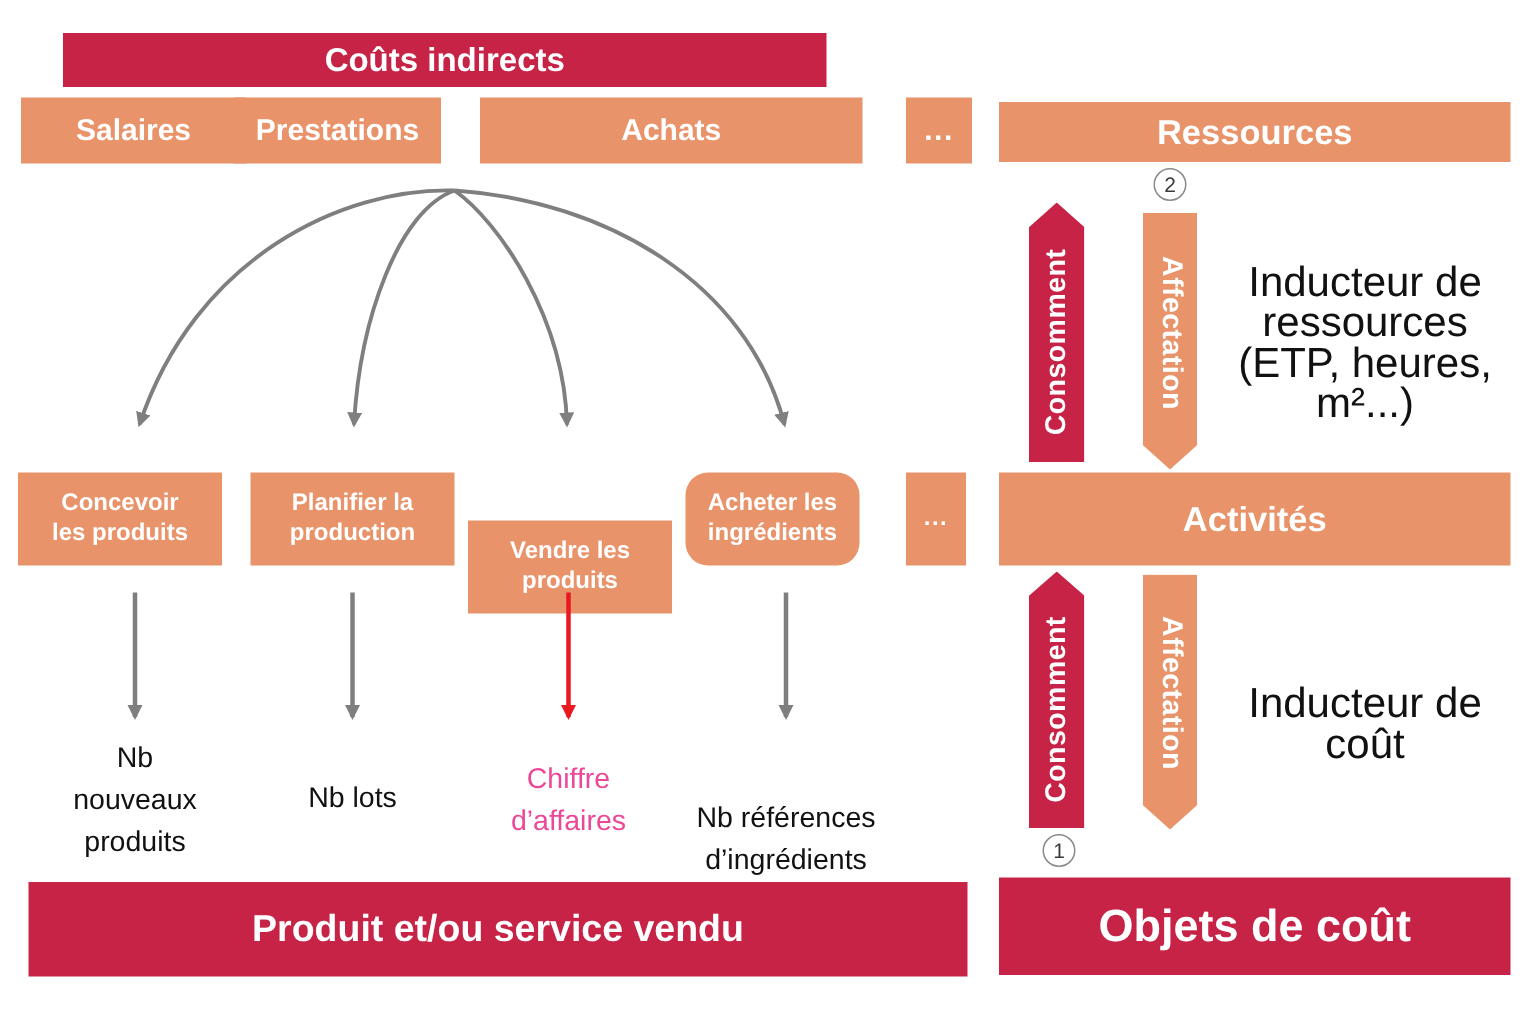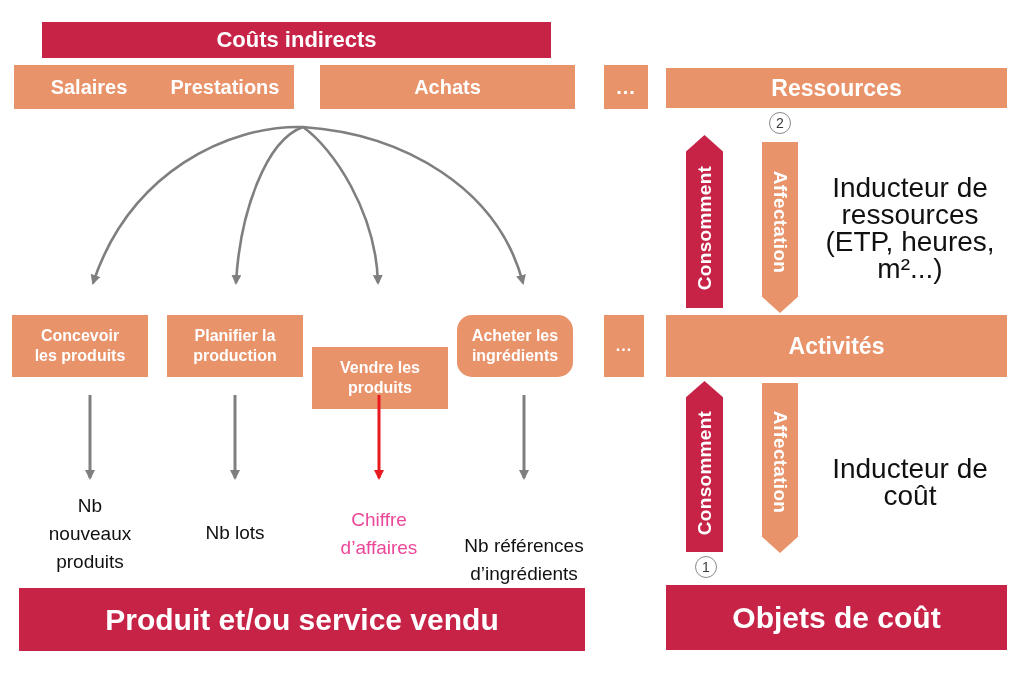--- a/index.html
+++ b/index.html
@@ -6,21 +6,21 @@
   #canvas{
     position:relative;width:1024px;height:680px;background:#ffffff;
     font-family:"Liberation Sans","DejaVu Sans",sans-serif;overflow:hidden;
   }
   .abs{position:absolute;}
   
   .bar{display:flex;align-items:center;justify-content:center;color:#fff;font-weight:700;text-align:center;}
   .crimson{background:#C62347;}
   .orangebg{background:#E8936A;}
   #header-bar{left:14px;top:22px;width:509px;height:36px;font-size:22px;margin-left:28px;}
-  #footer-bar{left:19px;top:588px;width:566px;height:63px;font-size:30px;}
+  #footer-bar{left:19px;top:588px;width:626px;height:63px;font-size:25px;}
   #resources-bar{left:666px;top:68px;width:341px;height:40px;font-size:23px;}
   #activities-bar{left:666px;top:315px;width:341px;height:62px;font-size:23px;text-align:right;}
   #costobjects-bar{left:666px;top:585px;width:341px;height:65px;font-size:30px;}
   
   .cost-box{top:65px;height:44px;font-size:20px;}
   .act-box{top:315px;height:62px;font-size:16px;line-height:20px;white-space:pre-line;}
   .dots{letter-spacing:1px;}
   
   .driver{font-size:19px;line-height:28px;color:#111;text-align:center;white-space:pre-line;}
   .driver.red{color:#ec4899;}

